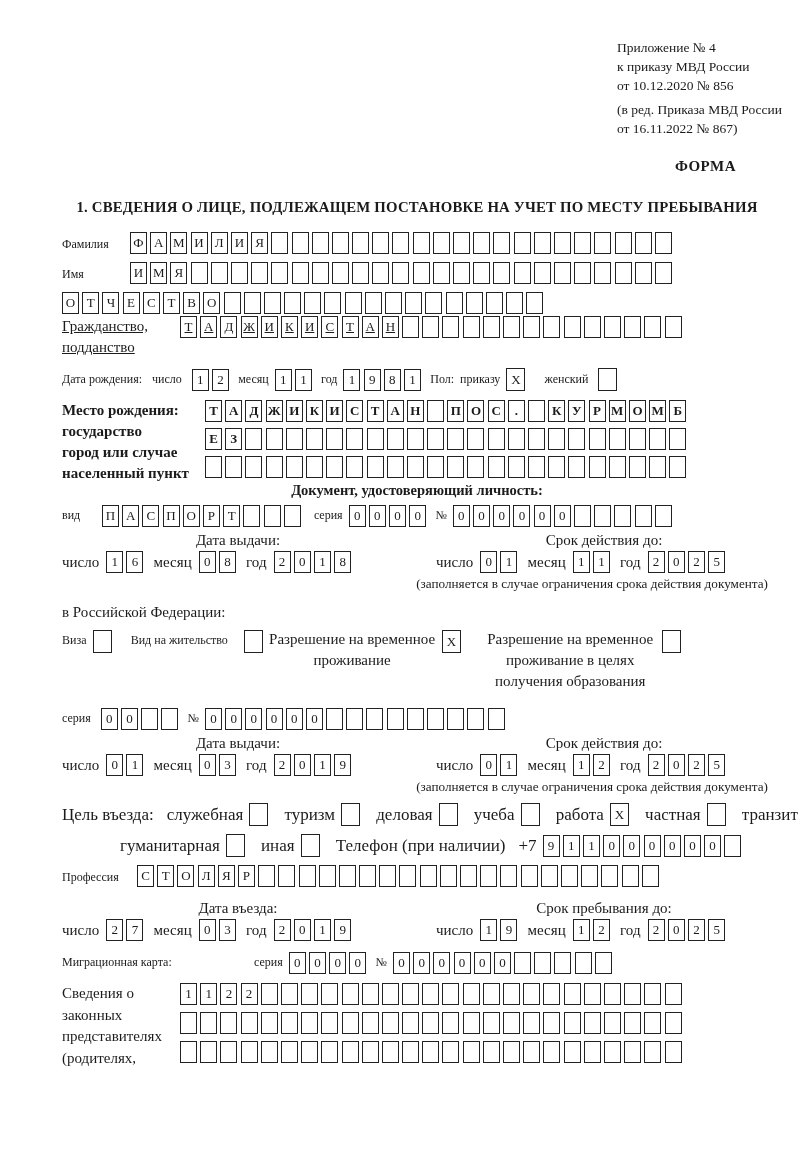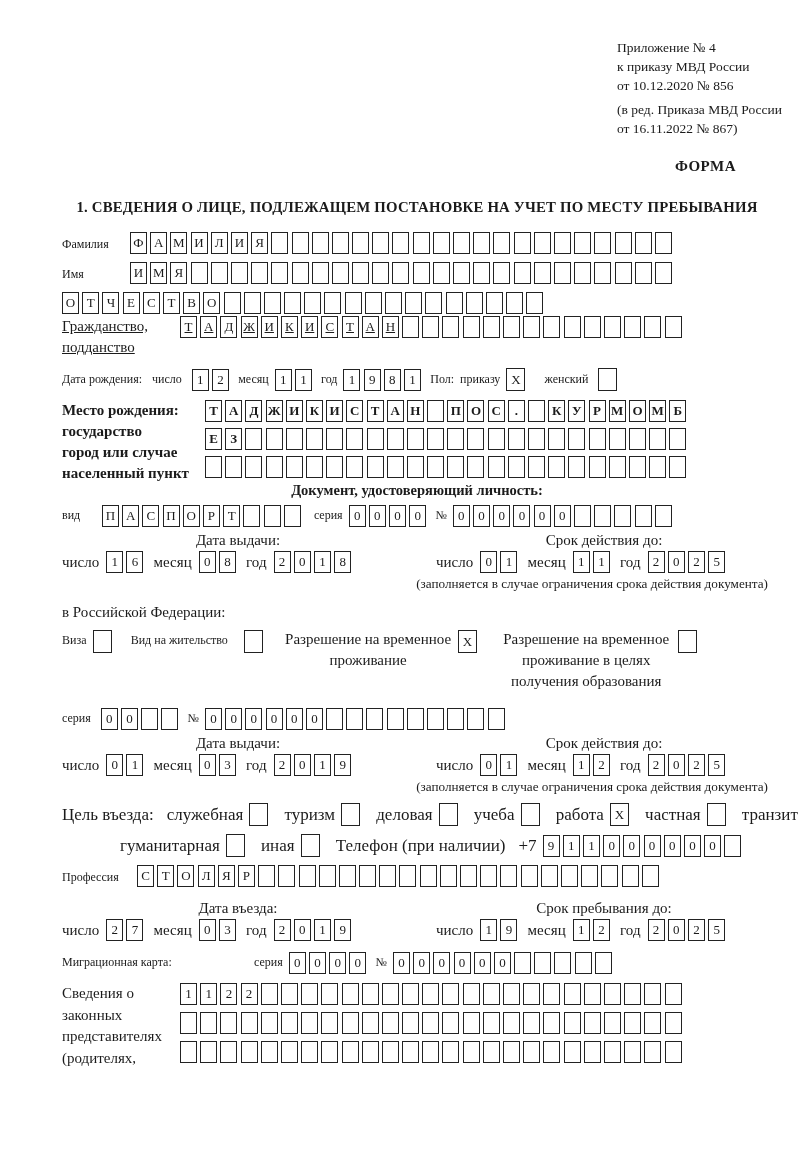--- a/index.html
+++ b/index.html
@@ -48,21 +48,21 @@
   .pair-left { width:352px; flex:0 0 auto; }
   .pair-right { flex:1; padding-left:22px; }
   .pair-title { text-align:center; font-size:15px; margin-bottom:2px; }
   .dateline { display:flex; align-items:center; gap:7px; font-size:15px; }
   .note { text-align:right; font-size:13.2px; margin-top:3px; margin-right:4px; }
 
   .intro { font-size:15px; line-height:25px; margin-top:8px; }
 
   .optrow { display:flex; align-items:flex-start; margin-top:4px; }
   .optlabel { text-align:center; font-size:15px; line-height:21px; }
-  .ow165 { width:168px; margin-left:18px; }
+  .ow165 { width:168px; margin-left:2px; }
   .ow175 { width:172px; margin-left:20px; }
   .optrow .cb { margin-top:1px; }
 
   .purp { display:flex; align-items:center; margin-top:8px; flex-wrap:nowrap; }
   .purp .cb { margin-left:6px; }
   .purp .pl { margin-left:13px; font-size:17px; white-space:nowrap; }
   .purp .first { margin-left:0; }
 
   .legal { display:flex; align-items:flex-start; margin-top:8px; }
   .lr-labels { width:118px; flex:0 0 auto; font-size:15px; line-height:21.5px; }

